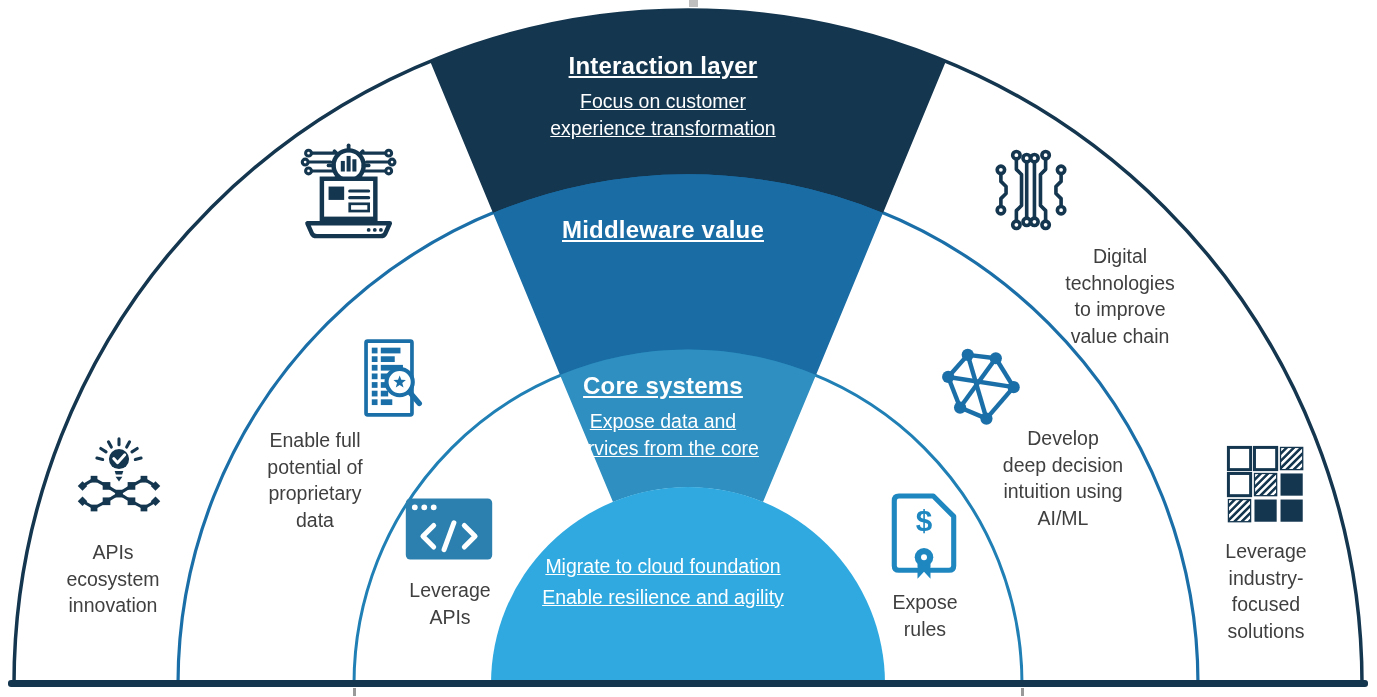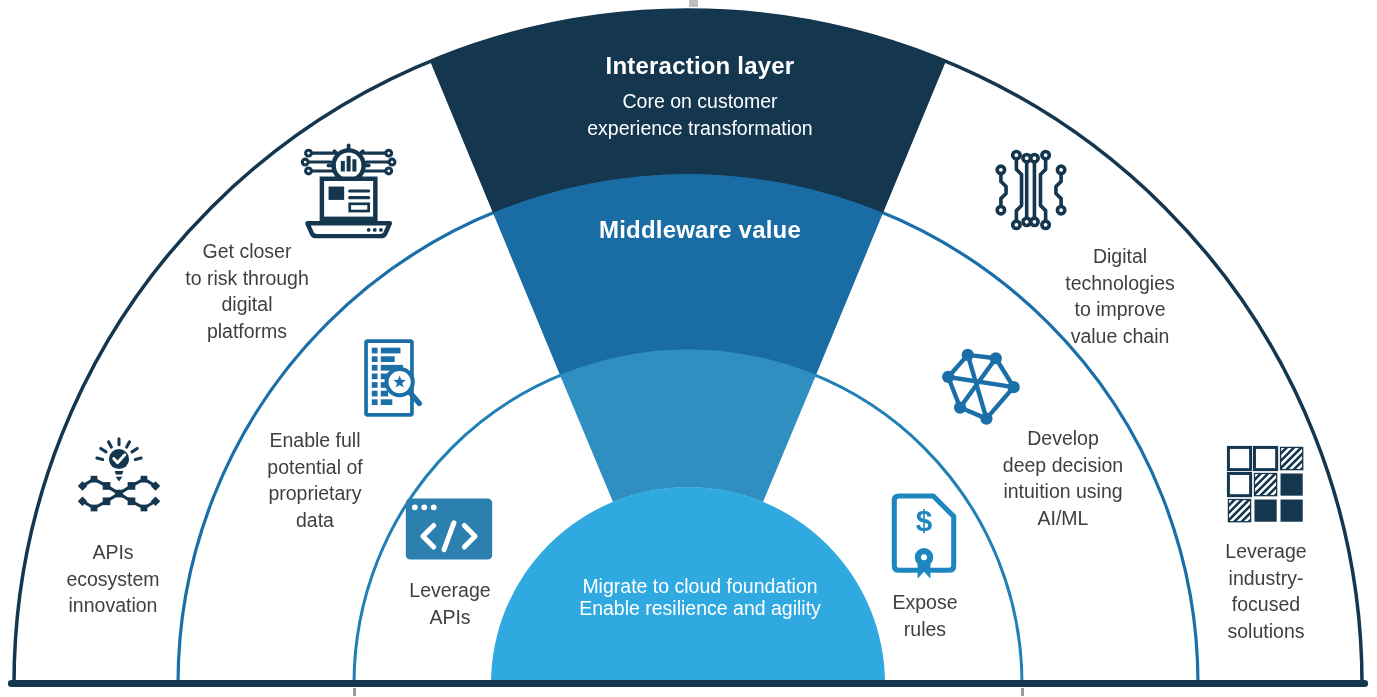--- a/index.html
+++ b/index.html
@@ -1,23 +1,23 @@
 <!DOCTYPE html>
 <html><head>
 <meta charset="utf-8">
 <style>
   html,body{margin:0;padding:0;background:#fff;}
   .stage{position:relative;width:1377px;height:697px;background:#fff;overflow:hidden;
          font-family:"Liberation Sans",sans-serif;}
   .layer-svg{position:absolute;left:0;top:0;}
-  .wedge-label{position:absolute;left:700px;transform:translateX(-50%);text-align:center;
-               color:#fff;width:620px;pointer-events:none;}
+  .wedge-label{position:absolute;left:663px;transform:translateX(-50%);text-align:center;
+               color:#fff;width:620px;pointer-events:none;text-decoration:underline;}
   .wedge-title{font-weight:bold;font-size:24px;letter-spacing:.2px;}
   .wedge-sub{font-size:19.5px;line-height:27px;white-space:pre-line;margin-top:8px;}
-  .wedge-sub.wide{line-height:22px;margin-top:26px;}
+  .wedge-sub.wide{line-height:31px;margin-top:2px;}
   .cap-label{position:absolute;transform:translateX(-50%);text-align:center;
              white-space:pre-line;font-size:19.5px;line-height:26.5px;color:#3F3F3F;}
   .cap-icon{position:absolute;}
   .tick{position:absolute;background:#BFBFBF;}
 </style>
 </head>
 <body>
 
 <div class="stage">
 
@@ -30,25 +30,30 @@
     <path d="M 430 61 A 674 674 0 0 1 946 61 L 883 213 A 510 510 0 0 0 493 213 Z" fill="#14364F"></path>
     <path d="M 493 213 A 510 510 0 0 1 883 213 L 816 375 A 334 334 0 0 0 560 375 Z" fill="#1A6CA4"></path>
     <path d="M 560 375 A 334 334 0 0 1 816 375 L 763 502 A 197 197 0 0 0 613 502 Z" fill="#2E8FC0"></path>
     <path d="M 491 684 A 197 197 0 0 1 885 684 L 491 684 Z" fill="#2FA9E0"></path>
 
     <rect x="8" y="680" width="1360" height="7" rx="3" fill="#14364F"></rect>
   </svg>
 
   <div class="wedge-label" style="top:52px">
     <div class="wedge-title">Interaction layer</div>
-    <div class="wedge-sub">Core on customer
+    <div class="wedge-sub">Focus on customer
 experience transformation</div>
   </div>
   <div class="wedge-label" style="top:216px">
     <div class="wedge-title">Middleware value</div>
+  </div>
+  <div class="wedge-label" style="top:372px">
+    <div class="wedge-title">Core systems</div>
+    <div class="wedge-sub">Expose data and
+services from the core</div>
   </div>
   <div class="wedge-label" style="top:549px">
     <div class="wedge-sub wide">Migrate to cloud foundation
 Enable resilience and agility</div>
   </div>
 
   <div class="cap-icon" style="left:290px;top:142px">
     <svg width="115" height="98" viewBox="0 0 100 88">
       <g fill="none" stroke="#14364F" stroke-width="4" stroke-linecap="round" stroke-linejoin="round">
         <circle cx="51" cy="21" r="13.5"></circle>
@@ -263,24 +268,20 @@
         <rect x="6" y="65" width="26" height="26" fill="url(#hatchp)"></rect>
       </g>
       <g fill="#14364F">
         <rect x="67" y="34.5" width="26" height="26"></rect>
         <rect x="36.5" y="65" width="26" height="26"></rect>
         <rect x="67" y="65" width="26" height="26"></rect>
       </g>
     </svg>
   </div>
 
-  <div class="cap-label" style="left:247px;top:238px">Get closer
-to risk through
-digital
-platforms</div>
   <div class="cap-label" style="left:315px;top:427px">Enable full
 potential of
 proprietary
 data</div>
   <div class="cap-label" style="left:450px;top:577px">Leverage
 APIs</div>
   <div class="cap-label" style="left:113px;top:539px">APIs
 ecosystem
 innovation</div>
   <div class="cap-label" style="left:1120px;top:243px">Digital

